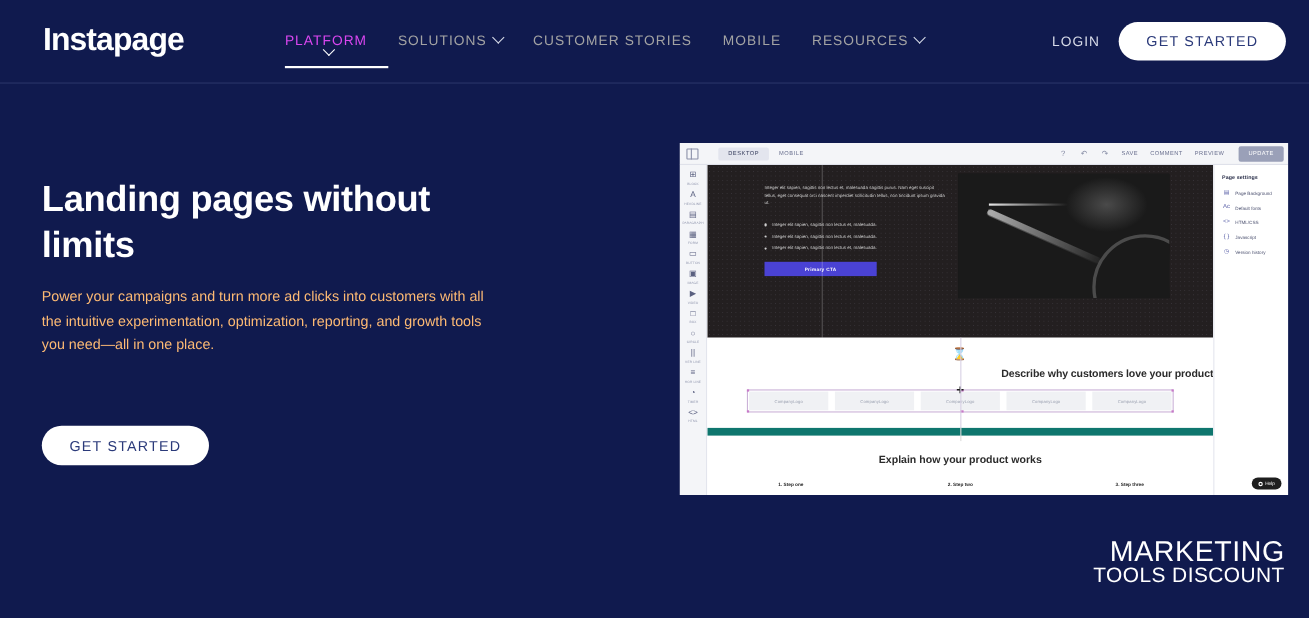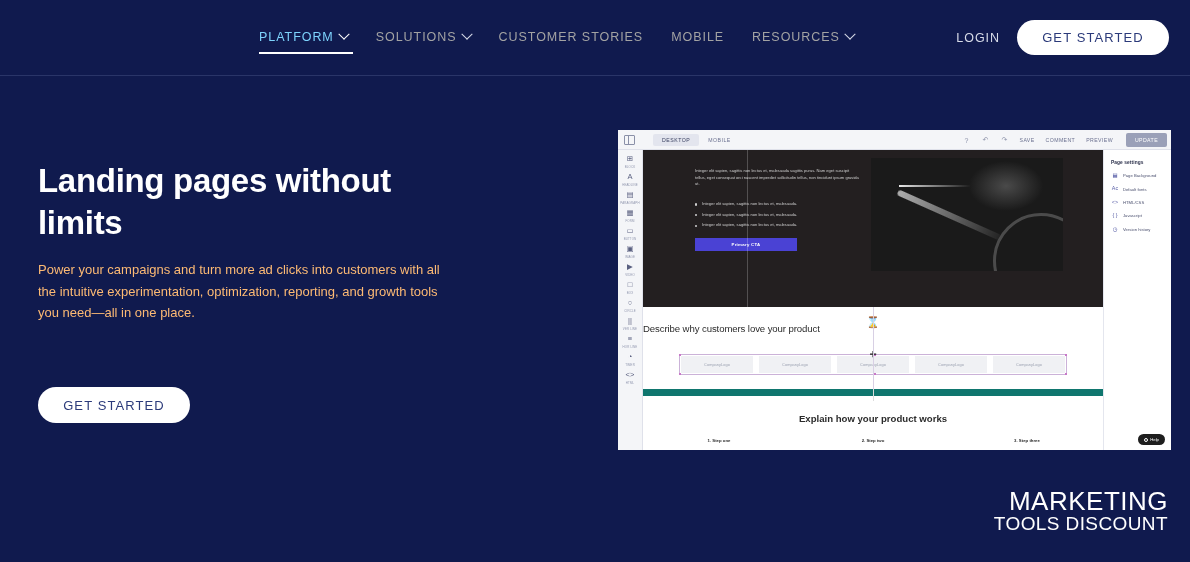--- a/index.html
+++ b/index.html
@@ -24,21 +24,21 @@
     letter-spacing: -0.8px; line-height: 1;
   }
   .nav { position: absolute; left: 259px; top: 30px; display: flex; align-items: flex-start; }
   .nav-item {
     position: relative;
     color: #a3a3a3; font-size: 12.5px; font-weight: 500;
     letter-spacing: 0.95px; margin-right: 28px;
     display: flex; align-items: center; padding-bottom: 10px;
     cursor: pointer; white-space: nowrap;
   }
-  .nav-item.active { color: #7dd3fc; }
+  .nav-item.active { color: #d946ef; flex-direction: column; }
   .nav-item.active::after {
     content: ""; position: absolute; left: 0; bottom: 0;
     width: 94px; height: 2px; background: #ffffff;
   }
   .caret {
     display: inline-block; margin-left: 6px;
     width: 8px; height: 8px;
     border-right: 1.6px solid #d7dbe8; border-bottom: 1.6px solid #d7dbe8;
     transform: rotate(45deg) translate(-2px,-2px);
   }
@@ -209,22 +209,22 @@
     background: rgba(255,255,255,0.22);
   }
 
   
   .sec-logos { position: absolute; left: 0; top: 157px; width: 460px; height: 82px; background: #ffffff; }
   .hourglass {
     position: absolute; left: 50%; top: 10px; transform: translateX(-50%);
     font-size: 11px; line-height: 1; color: #2b2b2b;
   }
   .sec-h2 {
-    position: absolute; left: 0; top: 16px; width: 460px; text-align: left;
-    font-size: 9.6px; font-weight: 400; color: #2b2b2b; letter-spacing: -0.1px;
+    position: absolute; left: 0; top: 28px; width: 460px; text-align: right;
+    font-size: 9.6px; font-weight: 700; color: #2b2b2b; letter-spacing: -0.1px;
   }
   .logo-row {
     position: absolute; left: 38px; top: 49px; width: 384px; height: 17px;
     display: flex; justify-content: space-between;
   }
   .logo-cell {
     width: 72px; height: 17px; background: #f0f1f4;
     display: flex; align-items: center; justify-content: center;
     font-size: 3.8px; color: #9aa0b0; letter-spacing: 0.1px;
   }
@@ -291,20 +291,21 @@
     width: 4px; height: 4px; border-radius: 50%;
     border: 0.8px solid #ffffff;
   }
 </style>
 </head>
 <body>
 
 <div class="page">
 
   <div class="header">
+    <div class="logo">Instapage</div>
     <div class="nav" id="nav-root">
         <div class="nav-item active">
           <span>PLATFORM</span>
           <span class="caret"></span>
         </div>
         <div class="nav-item">
           <span>SOLUTIONS</span>
           <span class="caret"></span>
         </div>
         <div class="nav-item">

